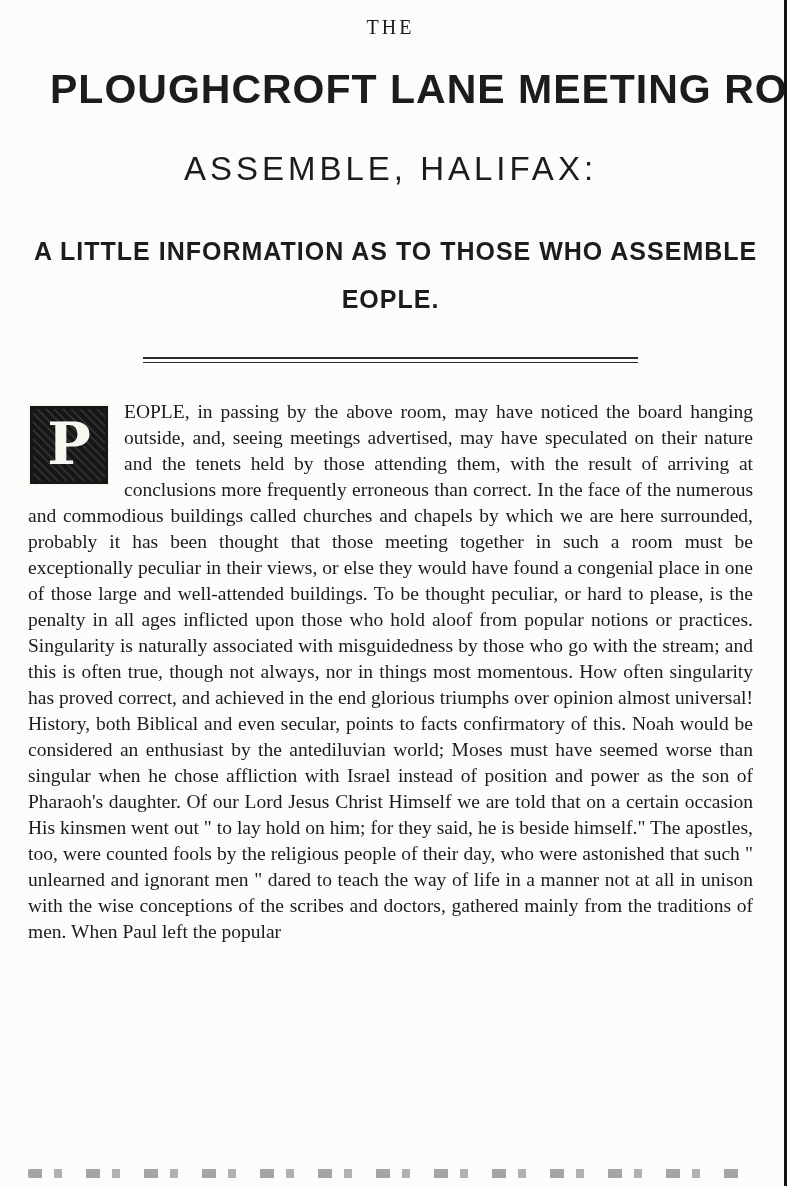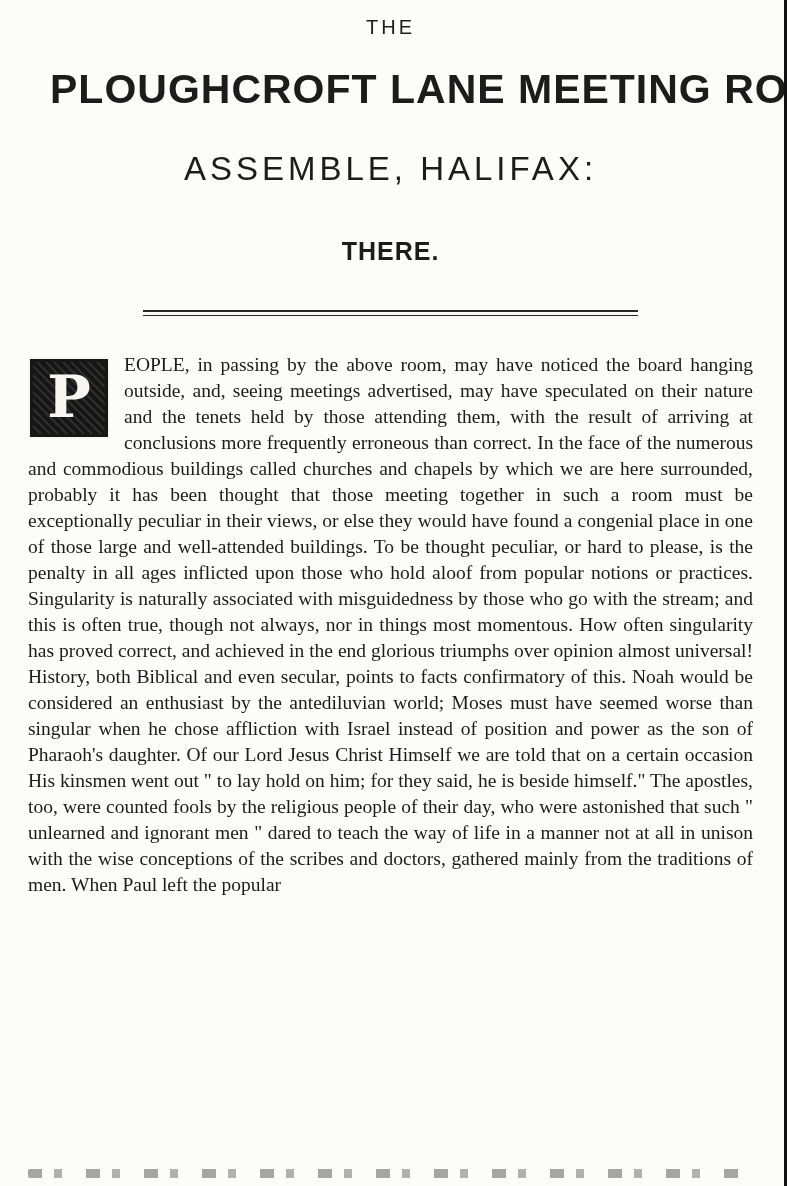--- a/index.html
+++ b/index.html
@@ -23,21 +23,21 @@
     right: 0;
     width: 3px;
     height: 100%;
     background: #111;
   }
   .inner {
     padding: 12px 34px 0 28px;
   }
   .kicker {
     text-align: center;
-    font-family: Liberation Sans, sans-serif;
+    font-family: Liberation Serif, serif;
     font-size: 20px;
     letter-spacing: 3px;
     font-weight: 500;
     margin-top: 4px;
   }
   .title {
     margin: 28px 0 0 0;
     font-family: "Liberation Sans", sans-serif;
     font-weight: 700;
     font-size: 41px;
@@ -124,21 +124,22 @@
 <div class="page">
   <div class="inner">
 
     <div class="kicker">THE</div>
 
     <h1 class="title">PLOUGHCROFT LANE MEETING ROOM,</h1>
 
     <h2 class="subtitle">ASSEMBLE, HALIFAX:</h2>
 
     <h3 class="tagline">
-      <span class="line2">THERE.</span>
+      <span class="line1">A LITTLE INFORMATION AS TO THOSE WHO ASSEMBLE</span>
+      <span class="line2">EOPLE.</span>
     </h3>
 
     <div class="double-rule"></div>
 
     <div class="body-block">
       <span class="dropcap">P</span>
       <span class="paragraph">EOPLE, in passing by the above room, may have noticed the board hanging outside, and, seeing meetings advertised, may have speculated on their nature and the tenets held by those attending them, with the result of arriving at conclusions more frequently erroneous than correct. In the face of the numerous and commodious buildings called churches and chapels by which we are here surrounded, probably it has been thought that those meeting together in such a room must be exceptionally peculiar in their views, or else they would have found a congenial place in one of those large and well-attended buildings. To be thought peculiar, or hard to please, is the penalty in all ages inflicted upon those who hold aloof from popular notions or practices. Singularity is naturally associated with misguidedness by those who go with the stream; and this is often true, though not always, nor in things most momentous. How often singularity has proved correct, and achieved in the end glorious triumphs over opinion almost universal! History, both Biblical and even secular, points to facts confirmatory of this. Noah would be considered an enthusiast by the antediluvian world; Moses must have seemed worse than singular when he chose affliction with Israel instead of position and power as the son of Pharaoh's daughter. Of our Lord Jesus Christ Himself we are told that on a certain occasion His kinsmen went out " to lay hold on him; for they said, he is beside himself." The apostles, too, were counted fools by the religious people of their day, who were astonished that such " unlearned and ignorant men " dared to teach the way of life in a manner not at all in unison with the wise conceptions of the scribes and doctors, gathered mainly from the traditions of men. When Paul left the popular</span>
     </div>
 
   </div>

